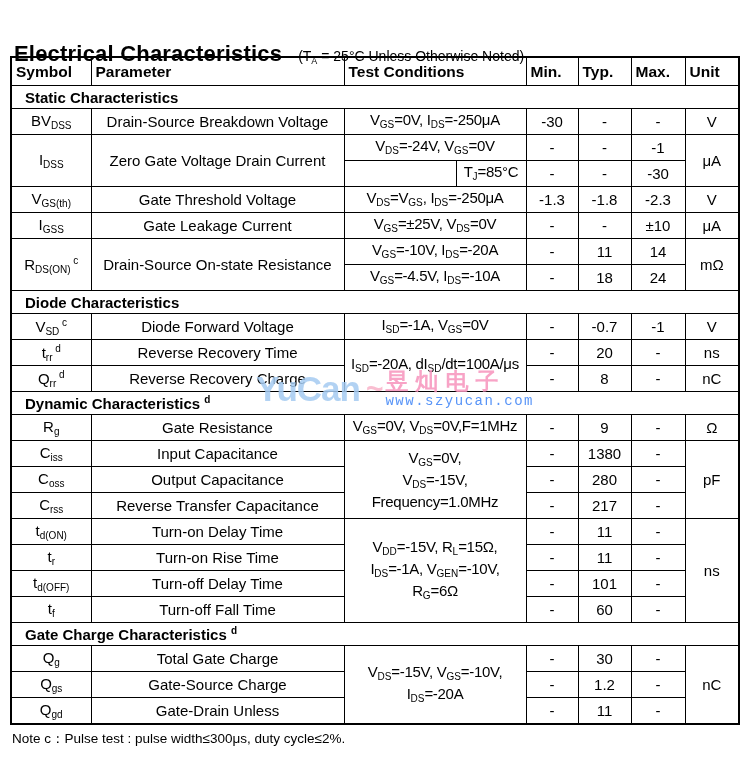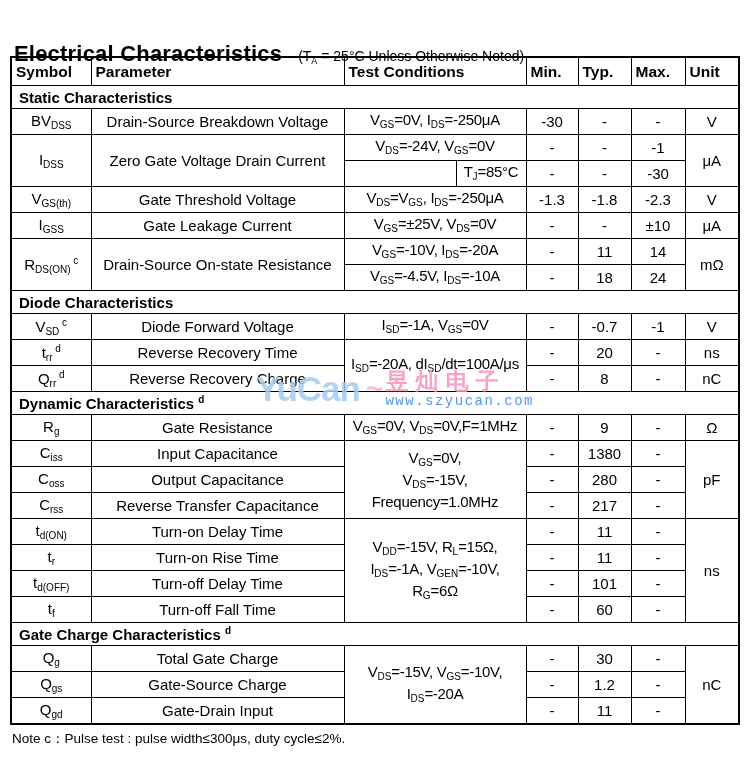--- a/index.html
+++ b/index.html
@@ -6,21 +6,21 @@
   body{width:748px;height:773px;position:relative;font-family:"Liberation Sans",sans-serif;color:#000;overflow:hidden;}
 
   .title-row{display:flex;align-items:baseline;margin:8px 0 0 14px;height:34px;}
   .title-main{font-size:22px;font-weight:bold;letter-spacing:0.2px;margin-top:33px;}
   .title-note{font-size:14px;margin-left:16px;font-weight:normal;}
   .title-note sub{font-size:9px;}
 
   table.spec{border-collapse:collapse;table-layout:fixed;width:728px;margin:14px 0 0 10px;border:2px solid #000;}
   table.spec td{border:1px solid #000;font-size:15px;padding:0 4px;overflow:hidden;white-space:nowrap;}
   tr.hdr td{font-weight:bold;text-align:left;height:27px;font-size:15.5px;}
-  tr.sec td{font-weight:bold;height:22px;font-size:15px;padding-left:7px;}
+  tr.sec td{font-weight:bold;height:22px;font-size:15px;padding-left:13px;}
   tr.data td{height:25px;}
   td.c{text-align:center;}
   td.l{text-align:center;}
   td.cnd{letter-spacing:-0.3px;white-space:normal;line-height:17px;}
   sub{font-size:10px;vertical-align:-3px;letter-spacing:0;}
   sup{font-size:10px;vertical-align:6px;letter-spacing:0;}
 
   .notes{margin:5px 0 0 12px;font-size:13.5px;line-height:18.5px;}
 
   .watermark{position:absolute;left:256px;top:369px;display:flex;align-items:center;pointer-events:none;opacity:0.85;z-index:5;}
@@ -243,21 +243,21 @@
     </tr>
     <tr class="data">
       <td class="c"><span>Q</span><sub>gs</sub></td>
       <td class="l">Gate-Source Charge</td>
       <td class="c">-</td>
       <td class="c">1.2</td>
       <td class="c">-</td>
     </tr>
     <tr class="data">
       <td class="c"><span>Q</span><sub>gd</sub></td>
-      <td class="l">Gate-Drain Input</td>
+      <td class="l">Gate-Drain Unless</td>
       <td class="c">-</td>
       <td class="c">11</td>
       <td class="c">-</td>
     </tr>
   </tbody>
 </table>
 
 <div class="notes">
   <div>Note c：Pulse test : pulse width≤300μs, duty cycle≤2%.</div>
 </div>

